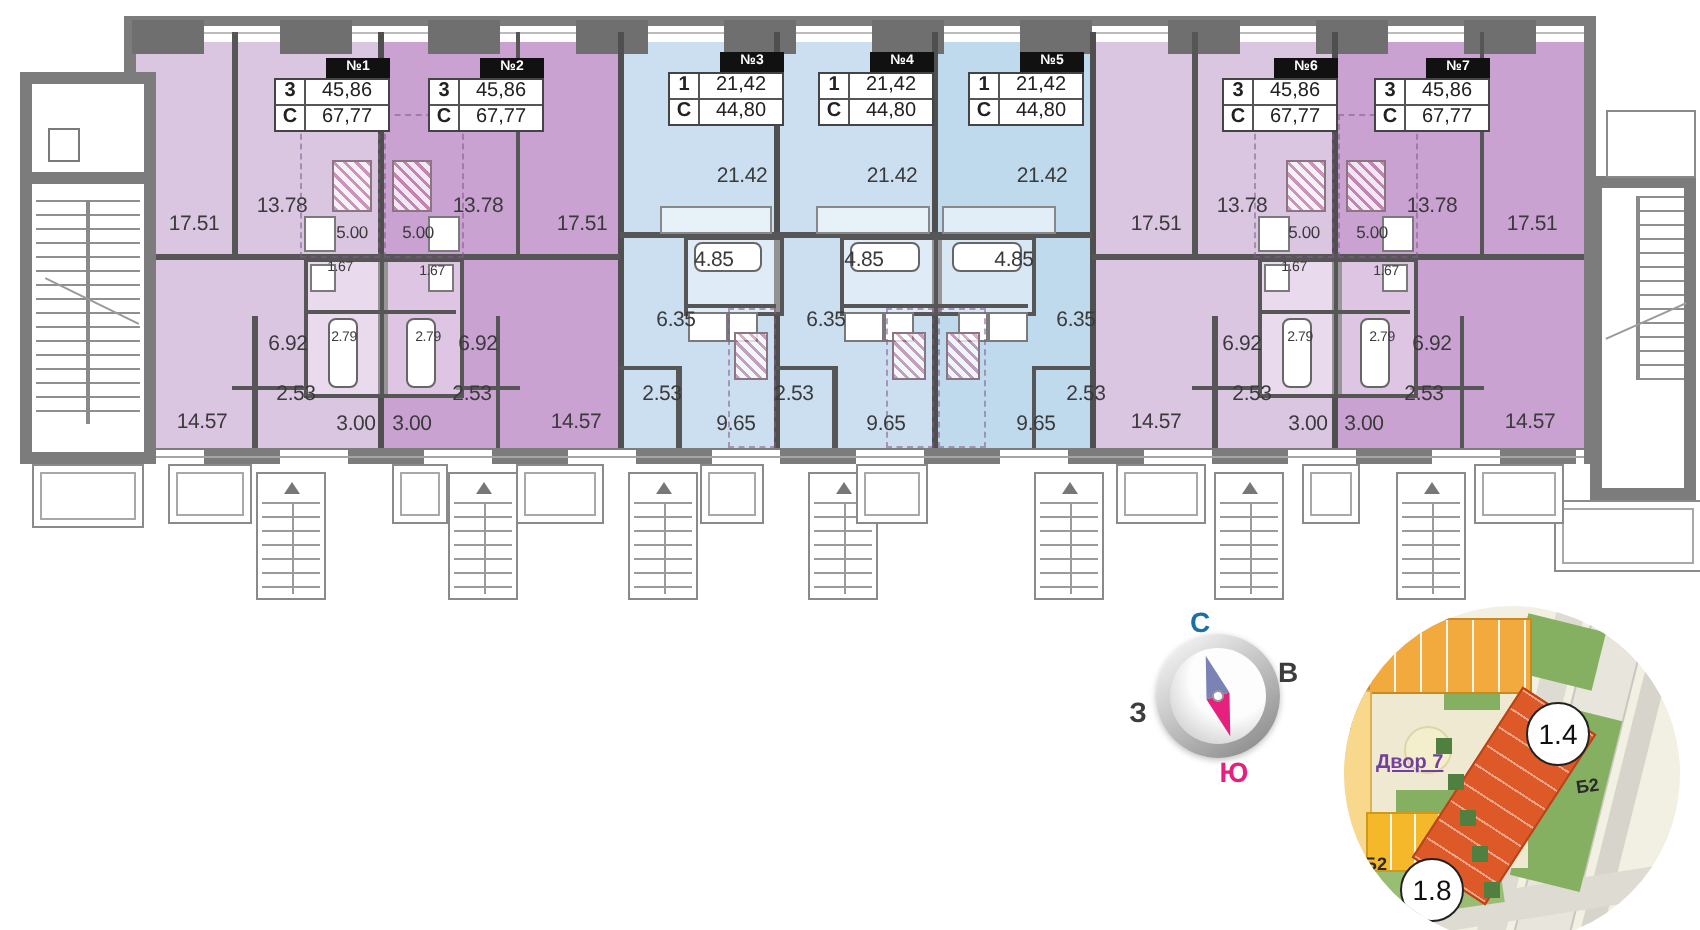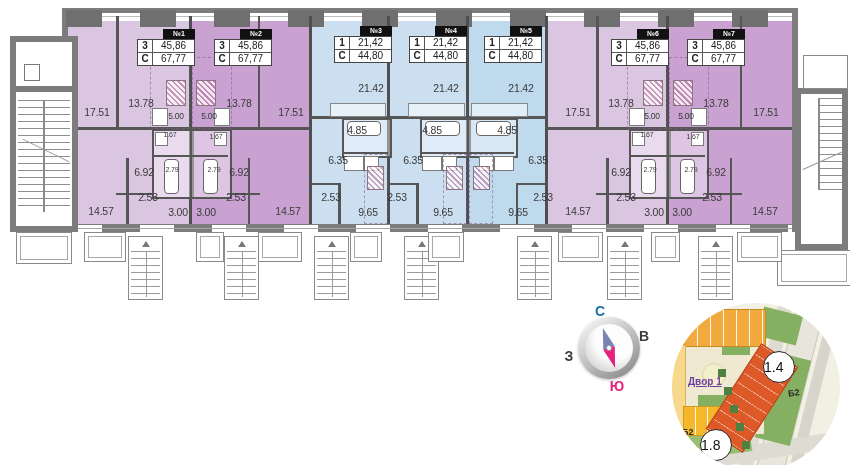--- a/index.html
+++ b/index.html
@@ -47,21 +47,21 @@
   #needle .s{position:absolute;left:-6px;top:0;width:0;height:0;
        border-left:6px solid transparent;border-right:6px solid transparent;border-top:21px solid #e7207d;}
   #needle .dot{position:absolute;left:-3px;top:-3px;width:6px;height:6px;border-radius:50%;
        background:#fff;border:1px solid #999;box-sizing:border-box;}
   .cdir{position:absolute;font-size:14px;font-weight:700;transform:translate(-50%,-50%);}
   
   #sitemap{position:absolute;left:672px;top:303px;width:168px;height:168px;border-radius:50%;
        overflow:hidden;}
   #sitemap .m{position:absolute;}
   .badge{position:absolute;width:30px;height:30px;border-radius:50%;background:#fff;
-       border:1.5px solid #222;line-height:30px;font-size:14px;color:#111;cursor:pointer;}
+       border:1.5px solid #222;text-align:center;line-height:30px;font-size:14px;color:#111;cursor:pointer;}
   #yard-label{position:absolute;font-size:10px;font-weight:700;text-decoration:underline;cursor:pointer;}
   .b2{position:absolute;font-size:9px;font-weight:700;color:#2a2a2a;}
 </style>
 </head>
 <body>
 
 <div id="canvas">
 
   <div id="plan" class="abs" style="left:0;top:0;width:850px;height:465px;">
       <div class="abs" style="position: absolute; left: 62px; top: 8px; width: 736px; height: 224px; background: rgb(124, 124, 124);"></div>
@@ -392,18 +392,18 @@
 
     <div class="m" style="left:46px;top:66px;width:8px;height:8px;background:#4f8040;"></div>
     <div class="m" style="left:52px;top:84px;width:8px;height:8px;background:#4f8040;"></div>
     <div class="m" style="left:58px;top:102px;width:8px;height:8px;background:#4f8040;"></div>
     <div class="m" style="left:64px;top:120px;width:8px;height:8px;background:#4f8040;"></div>
     <div class="m" style="left:70px;top:138px;width:8px;height:8px;background:#4f8040;"></div>
 
     <span class="b2" style="left:30px;top:3px;transform:rotate(-6deg);">Б2</span>
     <span class="b2" style="left:116px;top:85px;transform:rotate(-8deg);">Б2</span>
     <span class="b2" style="left:10px;top:124px;">Б2</span>
-    <span id="yard-label" style="left: 16px; top: 73px; color: rgb(112, 64, 160);">Двор 1</span>
+    <span id="yard-label" style="left: 16px; top: 73px; color: rgb(112, 64, 160);">Двор 7</span>
     <div class="badge" style="left:91px;top:48px;">1.4</div>
     <div class="badge" style="left:28px;top:126px;">1.8</div>
   </div>
 
 </div>
 
 </body></html>

